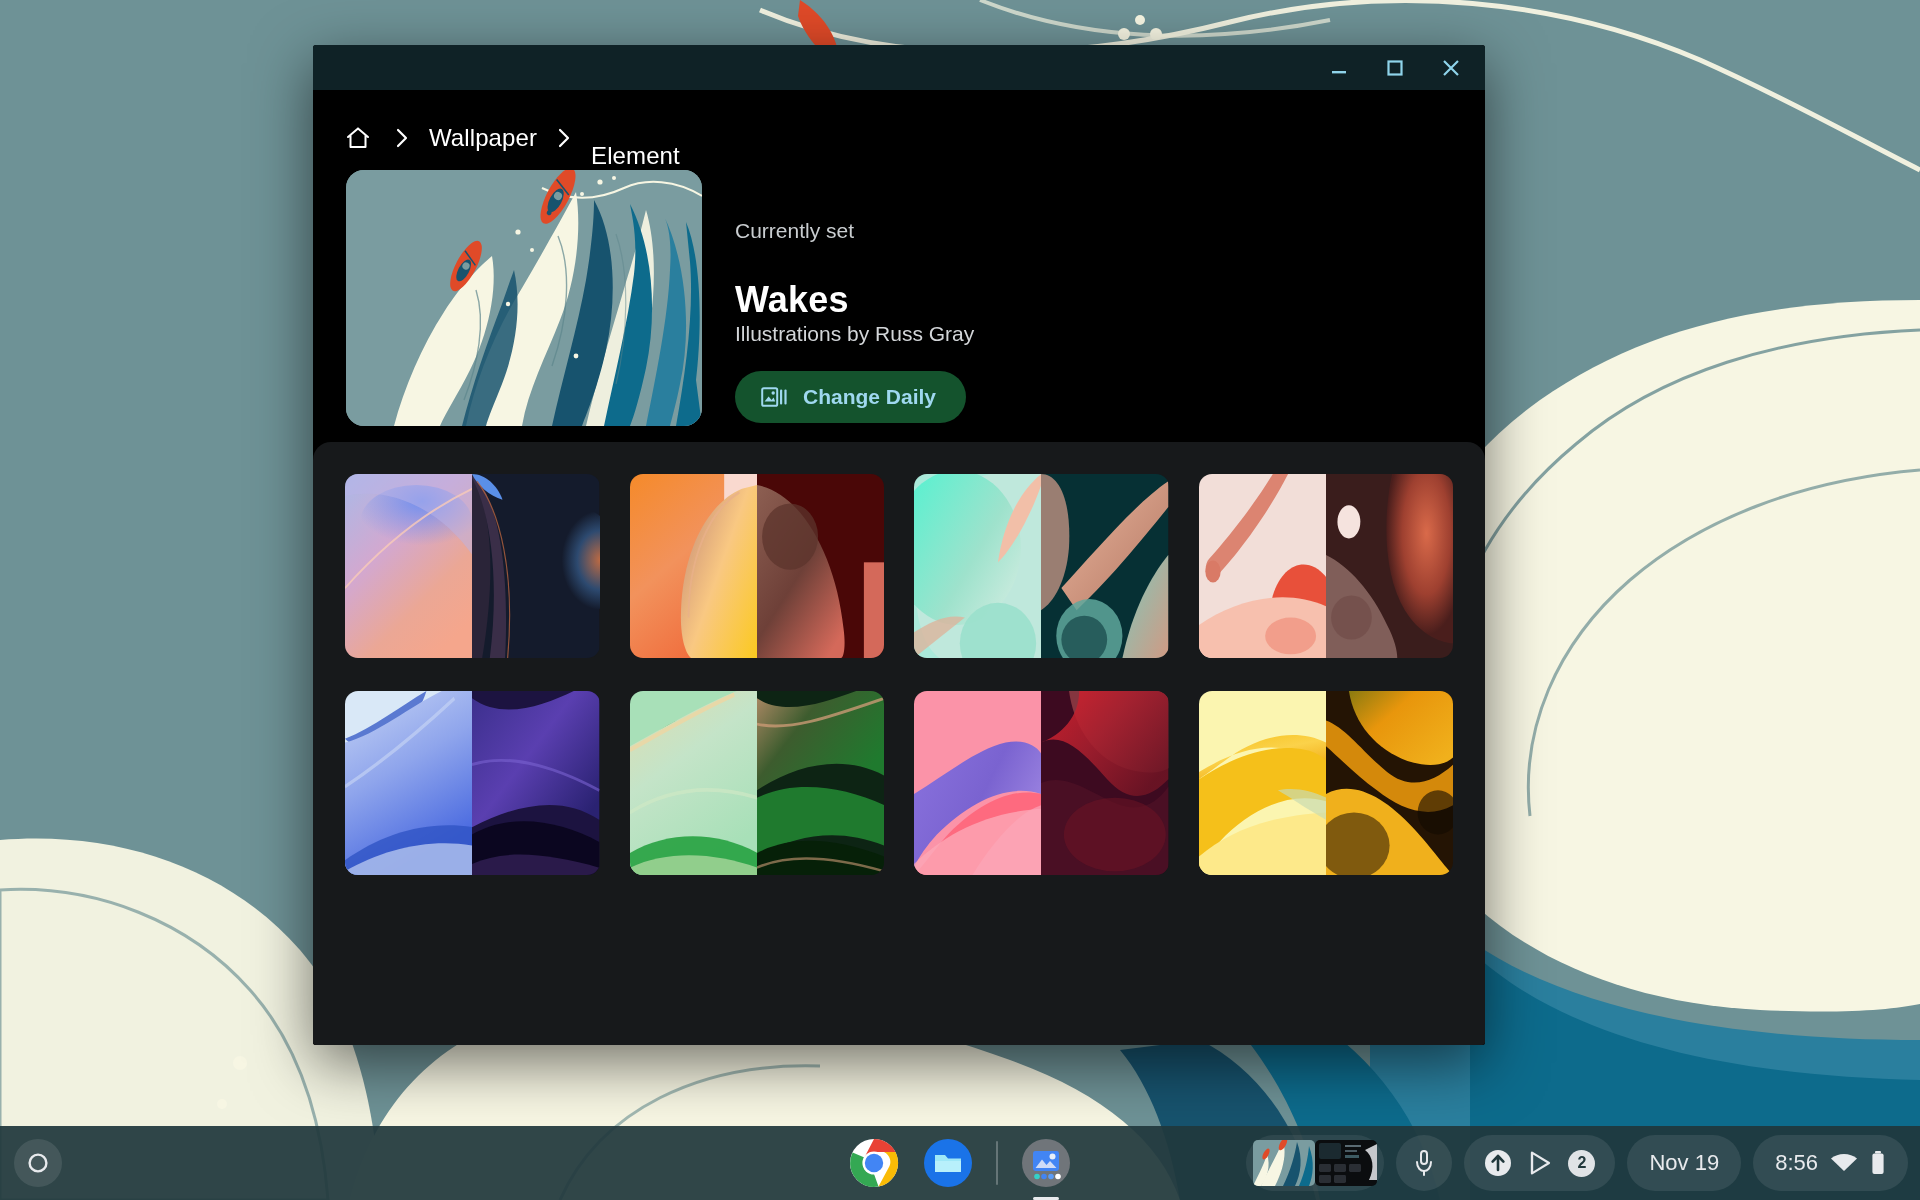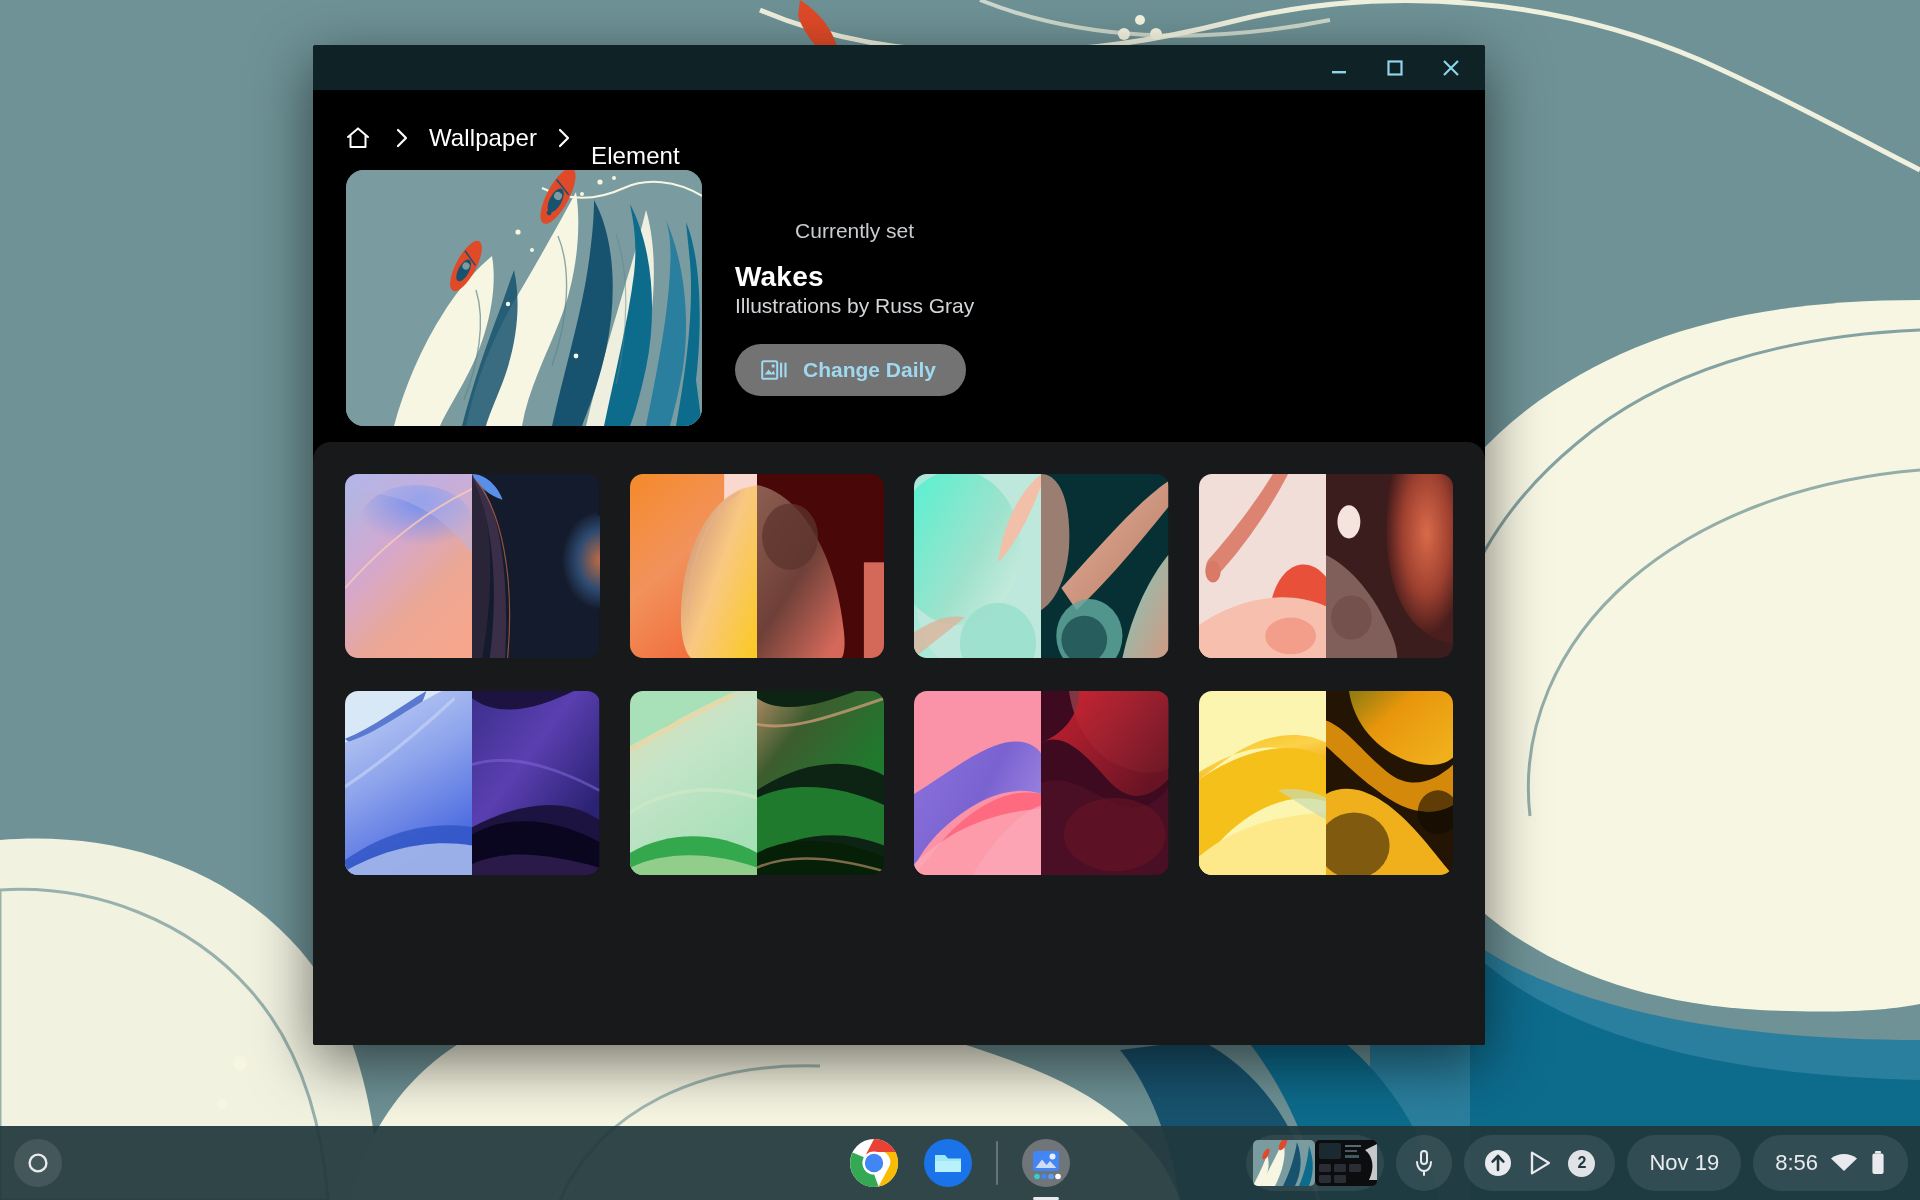--- a/index.html
+++ b/index.html
@@ -49,26 +49,26 @@
 
   
   #hero { display:flex; padding:6px 0 0 33px; flex:0 0 262px; gap:33px; }
   #heroThumb {
     width:356px; height:256px; border-radius:18px; overflow:hidden;
     position:relative; flex:0 0 356px; background:#7a9ca0;
     cursor:pointer;
   }
   #heroThumb svg { position:absolute; inset:0; width:356px; height:256px; }
   #heroInfo { padding-top:48px; display:flex; flex-direction:column; }
-  #heroInfo .label { font-size:21px; color:#c9cdd0; line-height:1.2;text-align:center; }
-  #heroInfo .title { font-size:28px; font-weight:bold; color:#fff; margin-top:18px; line-height:1.15; letter-spacing:.2px; }
+  #heroInfo .label { font-size:21px; color:#c9cdd0; line-height:1.2; }
+  #heroInfo .title { font-size:36px; font-weight:bold; color:#fff; margin-top:36px; line-height:1.15; letter-spacing:.2px; }
   #heroInfo .attr { font-size:21px; color:#d3d6d9; line-height:1.2; }
   #dailyBtn {
     margin-top:25px; align-self:flex-start;
-    height:52px; border-radius:26px; background:#737373;
+    height:52px; border-radius:26px; background:#14532d;
     display:flex; align-items:center; gap:16px;
     padding:0 30px 0 26px; cursor:pointer; border:none;
   }
   #dailyBtn .lbl { font-size:21px; font-weight:bold; color:#9fd8ef; white-space:nowrap; }
 
   
   #gridPanel {
     flex:1; background:#17191b; border-radius:18px 18px 0 0;
     margin-top:16px; padding:32px 32px 0 32px; min-height:0;
   }

